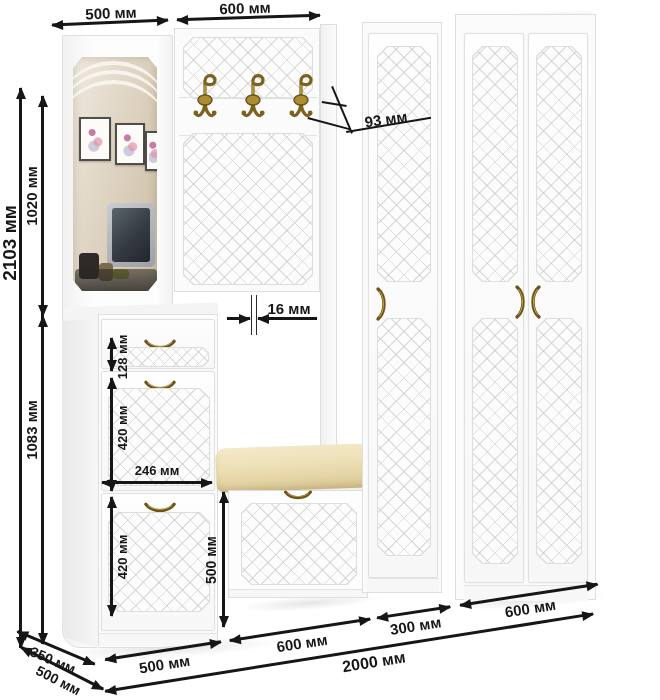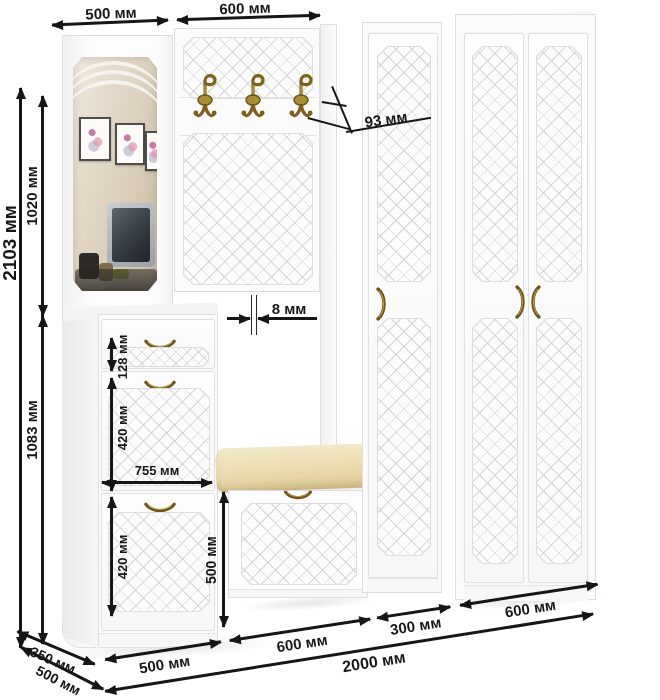--- a/index.html
+++ b/index.html
@@ -283,34 +283,34 @@
     <div class="cl" style="left:322px;top:101px;width:25px;transform:rotate(9deg);"></div>
     <div class="cl" style="left:346px;top:131px;width:86px;transform:rotate(-9.5deg);"></div>
     <span class="lab" style="left:386px;top:119px;font-size:15px;transform:translate(-50%,-50%) rotate(-8deg);">93 мм</span>
   </div>
 
   <div>
     <div class="tick" style="left:251px;top:295px;height:40px;"></div>
     <div class="tick" style="left:256px;top:295px;height:40px;"></div>
     <div class="dh ar" style="left:227px;top:317px;width:23px;"></div>
     <div class="dh al" style="left:258px;top:317px;width:59px;"></div>
-    <span class="lab" style="left:289px;top:308px;font-size:15px;">8 мм</span>
+    <span class="lab" style="left:289px;top:308px;font-size:15px;">16 мм</span>
   </div>
 
   <div>
     <div class="dv" style="left:110px;top:338px;height:33px;"></div>
     <span class="labv" style="left:122px;top:357px;font-size:13px;">128 мм</span>
   </div>
   <div>
     <div class="dv" style="left:110px;top:378px;height:113px;"></div>
     <span class="labv" style="left:122px;top:428px;font-size:13px;">420 мм</span>
   </div>
   <div>
     <div class="dh" style="left:102px;top:481px;width:110px;"></div>
-    <span class="lab" style="left:157px;top:470px;font-size:13px;">755 мм</span>
+    <span class="lab" style="left:157px;top:470px;font-size:13px;">246 мм</span>
   </div>
   <div>
     <div class="dv" style="left:110px;top:497px;height:119px;"></div>
     <span class="labv" style="left:122px;top:557px;font-size:13px;">420 мм</span>
   </div>
   <div>
     <div class="dv" style="left:222px;top:492px;height:135px;"></div>
     <span class="labv" style="left:211px;top:560px;font-size:14px;">500 мм</span>
   </div>
 

